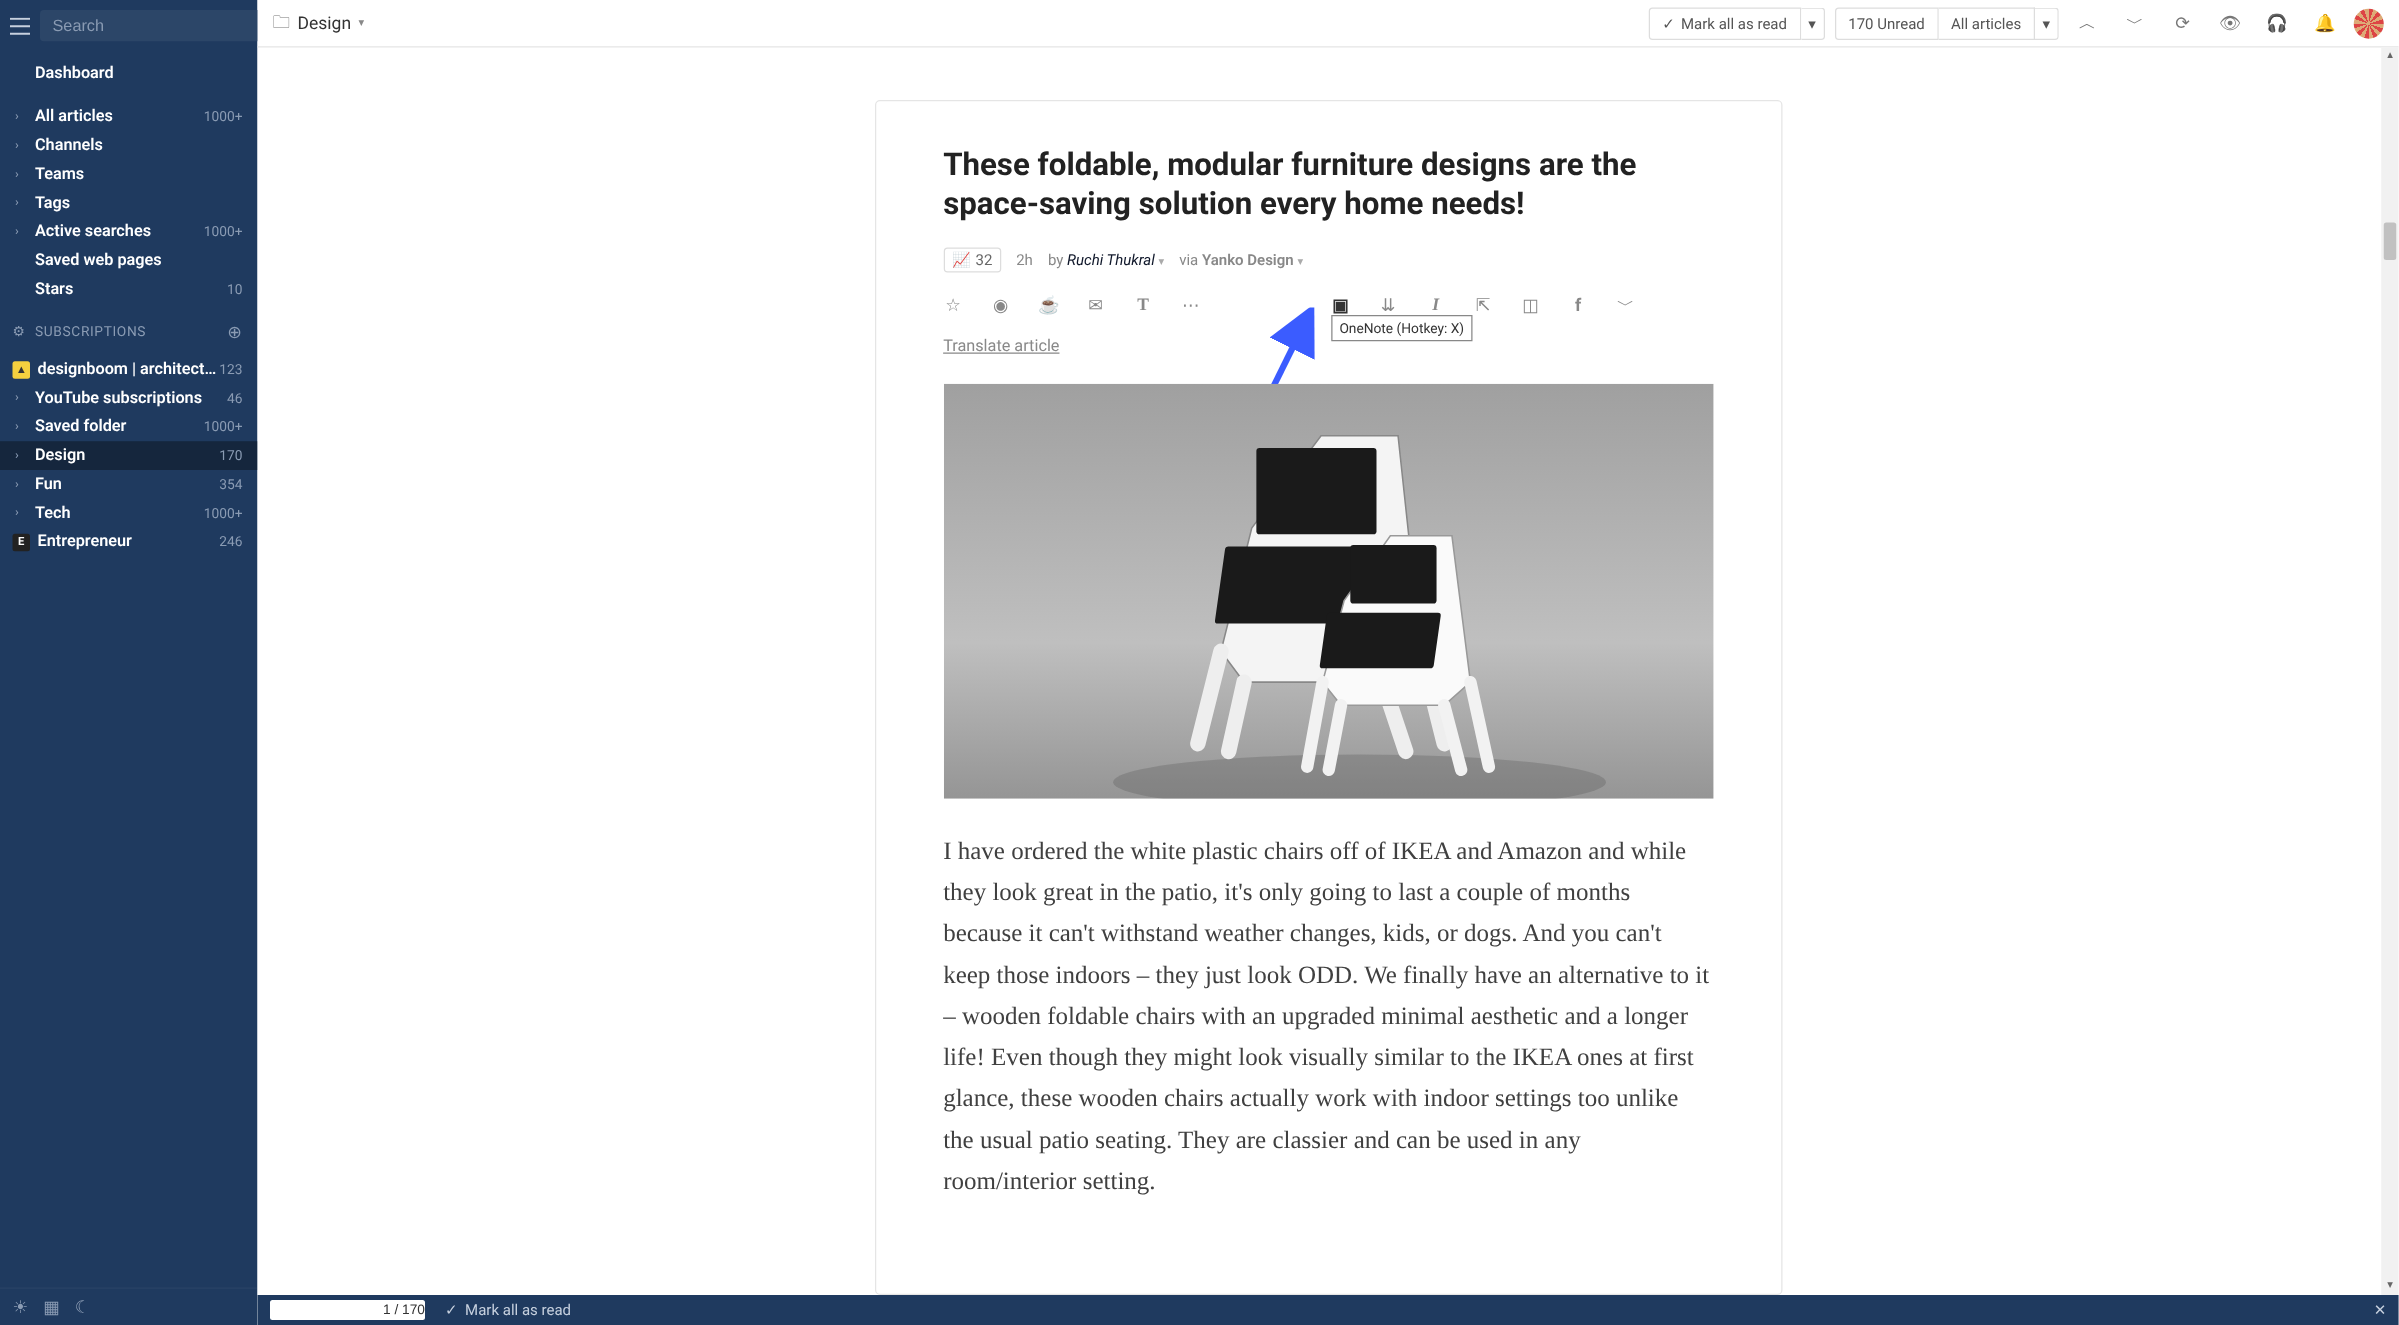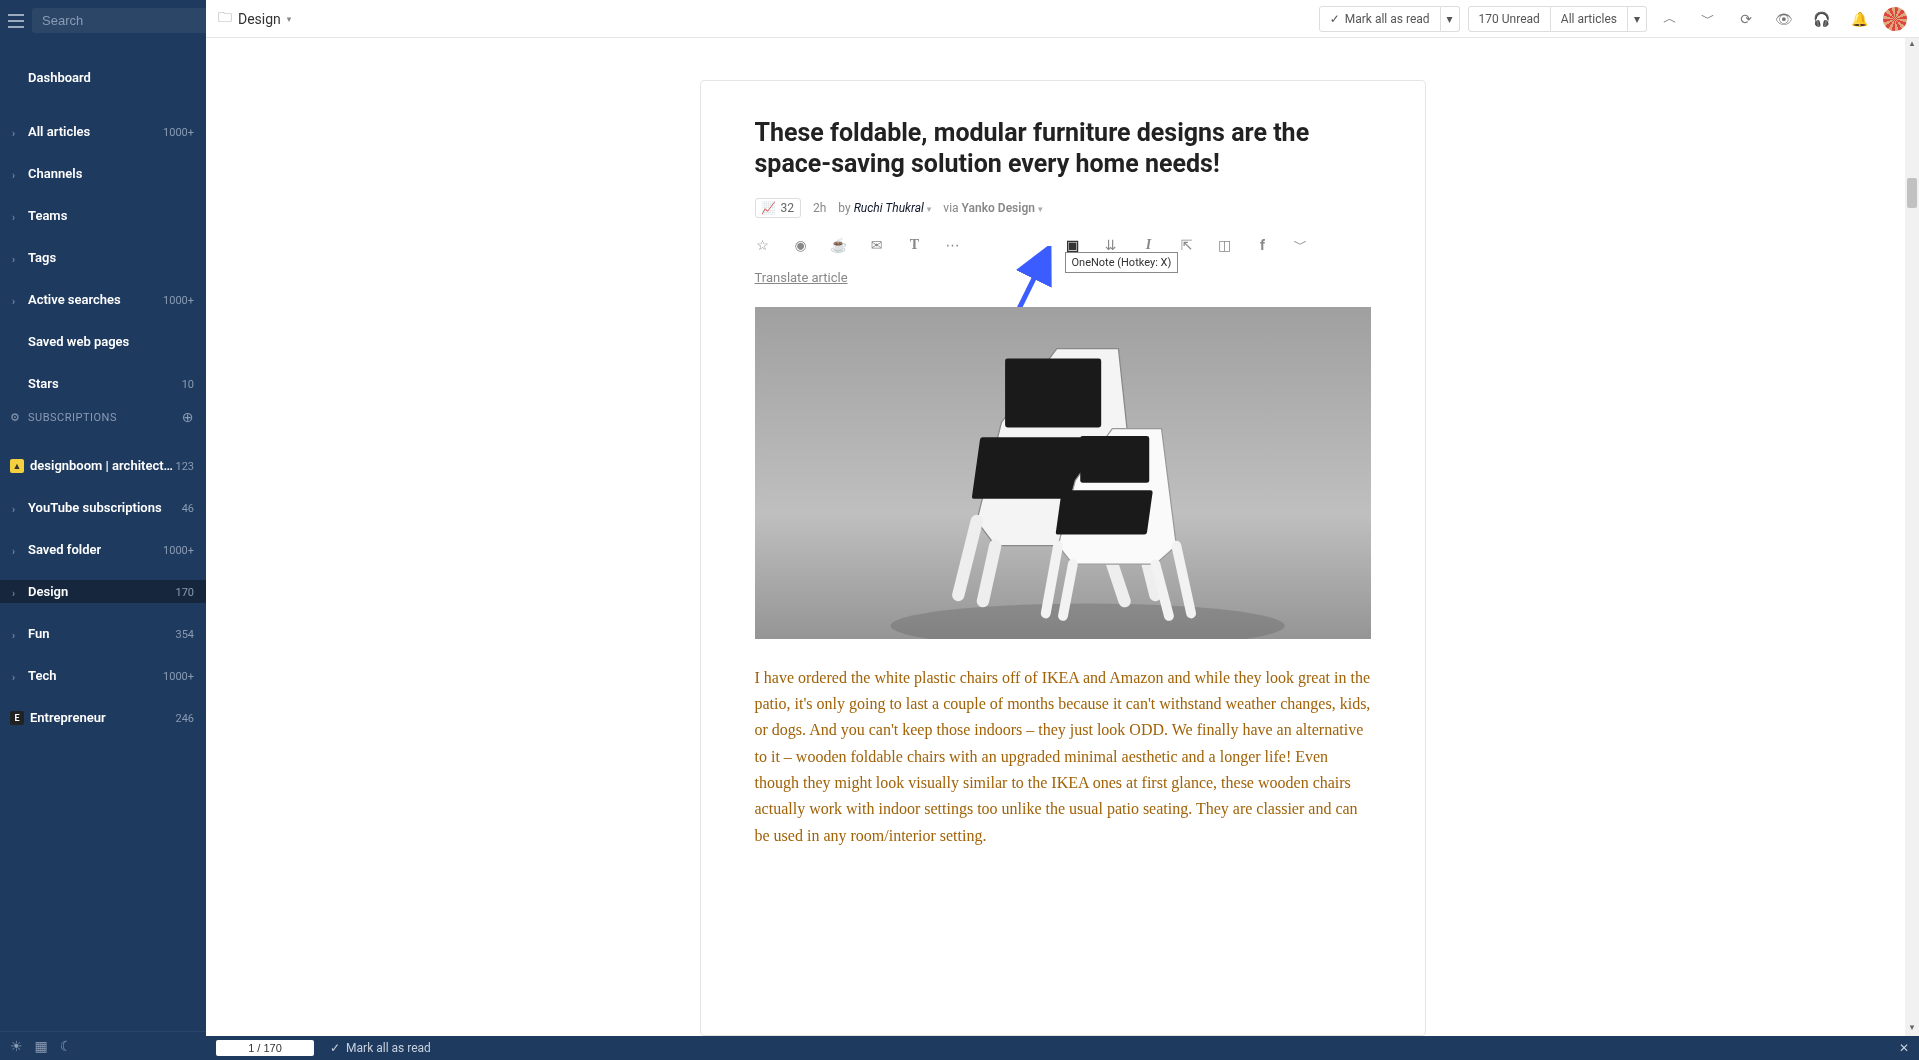--- a/index.html
+++ b/index.html
@@ -7,21 +7,21 @@
 .app { display: flex; height: 100vh; width: 100vw; }
 
 
 .sidebar { width: 206px; background: #1f3a5f; color: #c6d0de; display: flex; flex-direction: column; flex-shrink: 0; }
 .sidebar-top { display: flex; align-items: center; padding: 8px; gap: 8px; }
 .menu-btn { width: 20px; height: 20px; display: flex; align-items: center; justify-content: center; cursor: pointer; color: #c6d0de; }
 .search-box { flex: 1; background: #2c4668; border: none; color: #8a9bb3; padding: 5px 10px; border-radius: 3px; font-size: 13px; outline: none; }
 .search-box::placeholder { color: #8a9bb3; }
 
 .nav-section { padding: 6px 0; }
-.nav-item { display: flex; align-items: flex-end; padding: 4px 12px 4px 28px; cursor: pointer; position: relative; min-height: 22px; margin-top: 19px; }
+.nav-item { display: flex; align-items: center; padding: 4px 12px 4px 28px; cursor: pointer; position: relative; min-height: 22px; }
 .nav-item .chevron { position: absolute; left: 12px; font-size: 10px; color: #8a9bb3; }
 .nav-item .label { flex: 1; font-size: 13px; white-space: nowrap; overflow: hidden; text-overflow: ellipsis; }
 .nav-item .count { font-size: 11px; color: #8a9bb3; }
 .nav-item.bold .label { font-weight: 600; color: #fff; }
 .nav-item.active { background: #15263d; }
 .nav-item.active .label { font-weight: 600; color: #fff; }
 
 .section-header { display: flex; align-items: center; padding: 8px 12px 4px 28px; color: #8a9bb3; font-size: 11px; letter-spacing: 0.5px; position: relative; }
 .section-header .gear { position: absolute; left: 10px; font-size: 11px; }
 .section-header .plus { margin-left: auto; font-size: 14px; cursor: pointer; }
@@ -67,25 +67,25 @@
 
 .tooltip { position: absolute; left: 310px; top: 16px; border: 1px solid #888; background: #fff; padding: 3px 6px; font-size: 11px; color: #333; white-space: nowrap; }
 
 .arrow-overlay { position: absolute; left: 214px; top: 10px; pointer-events: none; }
 
 .translate-link { color: #888; text-decoration: underline; font-size: 13px; cursor: pointer; display: inline-block; margin-bottom: 22px; }
 
 .article-image { width: 100%; height: 332px; margin-bottom: 26px; position: relative; overflow: hidden; }
 .article-image svg { width: 100%; height: 100%; }
 
-.article-body { font-family: Georgia, serif; font-size: 16px; line-height: 1.65; color: #a16207; }
+.article-body { font-family: Georgia, serif; font-size: 20px; line-height: 1.65; color: #404040; }
 .article-body p { margin-bottom: 16px; }
 
 .bottombar { height: 24px; background: #1f3a5f; color: #c6d0de; display: flex; align-items: center; padding: 0 10px; gap: 16px; font-size: 12px; }
-.page-input { background: #fff; border: none; width: 98px; height: 16px; text-align: center; font-size: 11px; color: #333; border-radius: 2px; }
+.page-input { background: #fff; border: none; width: 124px; height: 16px; text-align: right; font-size: 11px; color: #333; border-radius: 2px; }
 .bottombar .mark-read { display: flex; align-items: center; gap: 6px; cursor: pointer; }
 .bottombar-close { margin-left: auto; cursor: pointer; }
 
 .scrollbar-stub { position: absolute; right: 0; top: 38px; bottom: 24px; width: 14px; background: #f1f1f1; }
 .scrollbar-thumb { position: absolute; right: 2px; top: 140px; width: 10px; height: 30px; background: #c1c1c1; border-radius: 2px; }
 .scrollbar-arrow { position: absolute; right: 0; width: 14px; height: 14px; font-size: 9px; text-align: center; color: #666; }
 </style>
 </head>
 <body>
 

